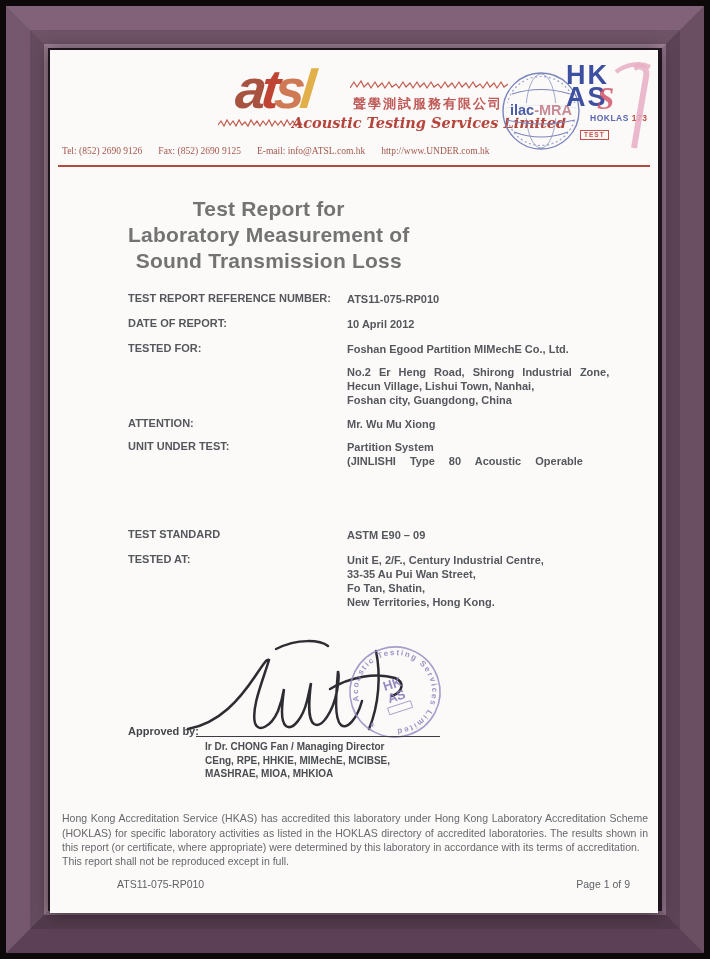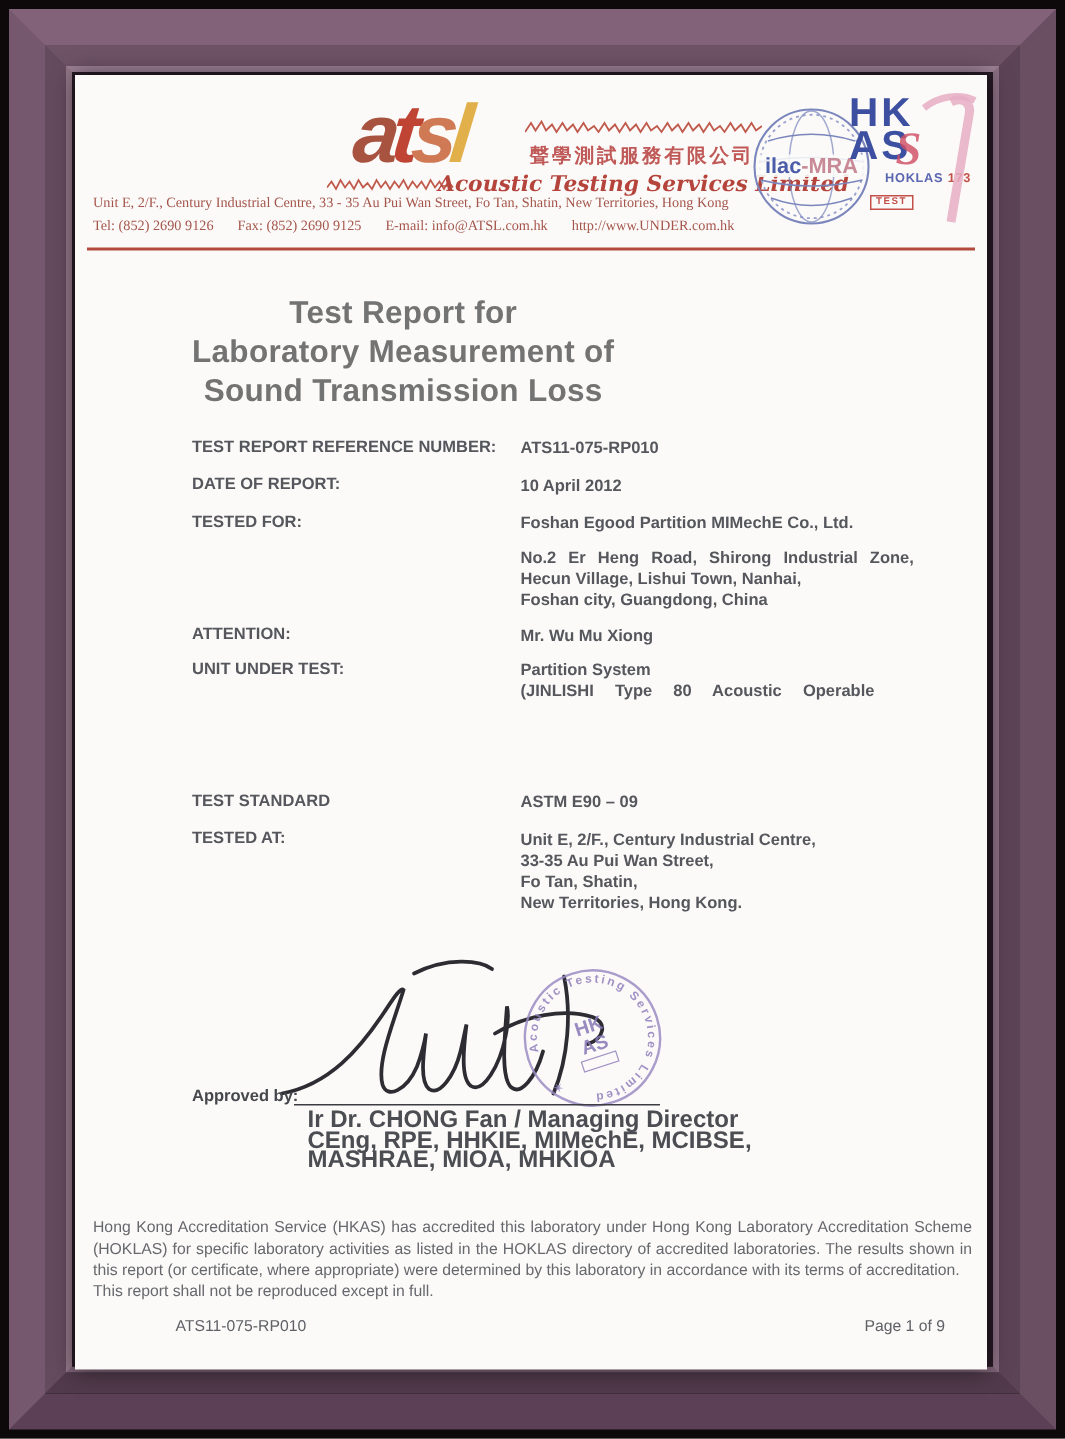--- a/index.html
+++ b/index.html
@@ -49,21 +49,21 @@
   
   .frow{position:absolute;left:78px;width:522px;}
   .flabel{position:absolute;left:0;top:0;font-size:11px;font-weight:bold;color:#55575d;white-space:nowrap;}
   .fvalue{position:absolute;left:219px;top:0;width:303px;font-size:11px;font-weight:bold;color:#55575d;line-height:14px;}
   .spread1{word-spacing:5px;}
   .spread2{word-spacing:11px;}
 
   
   .approved{left:78px;top:675px;font-size:11px;font-weight:600;color:#45474c;}
   .sig-line{left:146px;top:686px;width:244px;border-top:1.5px solid #3c3d42;}
-  .sig-name{left:155px;top:690px;font-size:16px;font-weight:bold;color:#4b4d52;line-height:13.5px;}
+  .sig-name{left:155px;top:690px;font-size:10px;font-weight:bold;color:#4b4d52;line-height:13.5px;}
   .sig-svg{left:130px;top:585px;}
   .stamp-svg{left:291px;top:588px;}
 
   
   .accred{left:12px;top:761px;width:586px;font-size:10.5px;line-height:14.5px;color:#66686d;text-align:justify;}
   .repro{left:12px;top:805px;font-size:10.5px;color:#66686d;}
   .docnum{left:67px;top:828px;font-size:10.5px;color:#5f6166;}
   .pagenum{right:28px;top:828px;font-size:10.5px;color:#5f6166;}
 </style>
 </head>
@@ -80,21 +80,20 @@
 
     <svg class="zz" style="left:168px;top:66px;" width="86" height="14" viewBox="0 0 86 14">
       <path d="M0 9 L3 5 6 10 9 4 12 9 15 5 18 10 21 4 24 9 27 6 30 10 33 4 36 9 39 5 42 10 45 5 48 9 51 4 54 10 57 5 60 9 63 5 66 10 69 4 72 9 75 5 78 10 81 5 84 9" fill="none" stroke="#c05a4c" stroke-width="1.2"></path>
     </svg>
     <div class="abs logo-letters"><span class="la">a</span><span class="lt">t</span><span class="ls">s</span><span class="ll">l</span></div>
     <svg class="zz" style="left:300px;top:28px;" width="158" height="15" viewBox="0 0 158 15">
       <path d="M0 10 L4 4 7 9 11 3 14 9 18 5 21 10 25 4 28 9 32 5 35 10 39 4 42 9 46 6 49 10 53 4 56 9 60 5 63 10 67 4 70 9 74 5 77 10 81 4 84 9 88 6 91 10 95 4 98 9 102 5 105 10 109 4 112 9 116 5 119 10 123 4 126 9 130 6 133 10 137 4 140 9 144 5 147 10 151 4 154 9 158 6" fill="none" stroke="#c05a4c" stroke-width="1.2"></path>
     </svg>
     <div class="abs cn-name">聲學測試服務有限公司</div>
     <div class="abs en-script">Acoustic Testing Services Limited</div>
-    <div class="abs addr-line">Unit E, 2/F., Century Industrial Centre, 33 - 35 Au Pui Wan Street, Fo Tan, Shatin, New Territories, Hong Kong</div>
     <div class="abs contact-line">
       <span>Tel: (852) 2690 9126</span><span>Fax: (852) 2690 9125</span><span>E-mail: info@ATSL.com.hk</span><span>http://www.UNDER.com.hk</span>
     </div>
     <div class="abs red-rule"></div>
 
     <svg class="abs ilac" width="82" height="82" viewBox="0 0 82 82">
       <circle cx="41" cy="41" r="38" fill="none" stroke="#7b86bd" stroke-width="1.4"></circle>
       <circle cx="41" cy="41" r="34.5" fill="none" stroke="#9aa2ce" stroke-width="1.2" stroke-dasharray="2 2.6"></circle>
       <path d="M12 24 Q41 15 70 24" fill="none" stroke="#7b86bd" stroke-width="1.1"></path>
       <path d="M6 38 Q41 32 76 38" fill="none" stroke="#7b86bd" stroke-width="1.1"></path>

